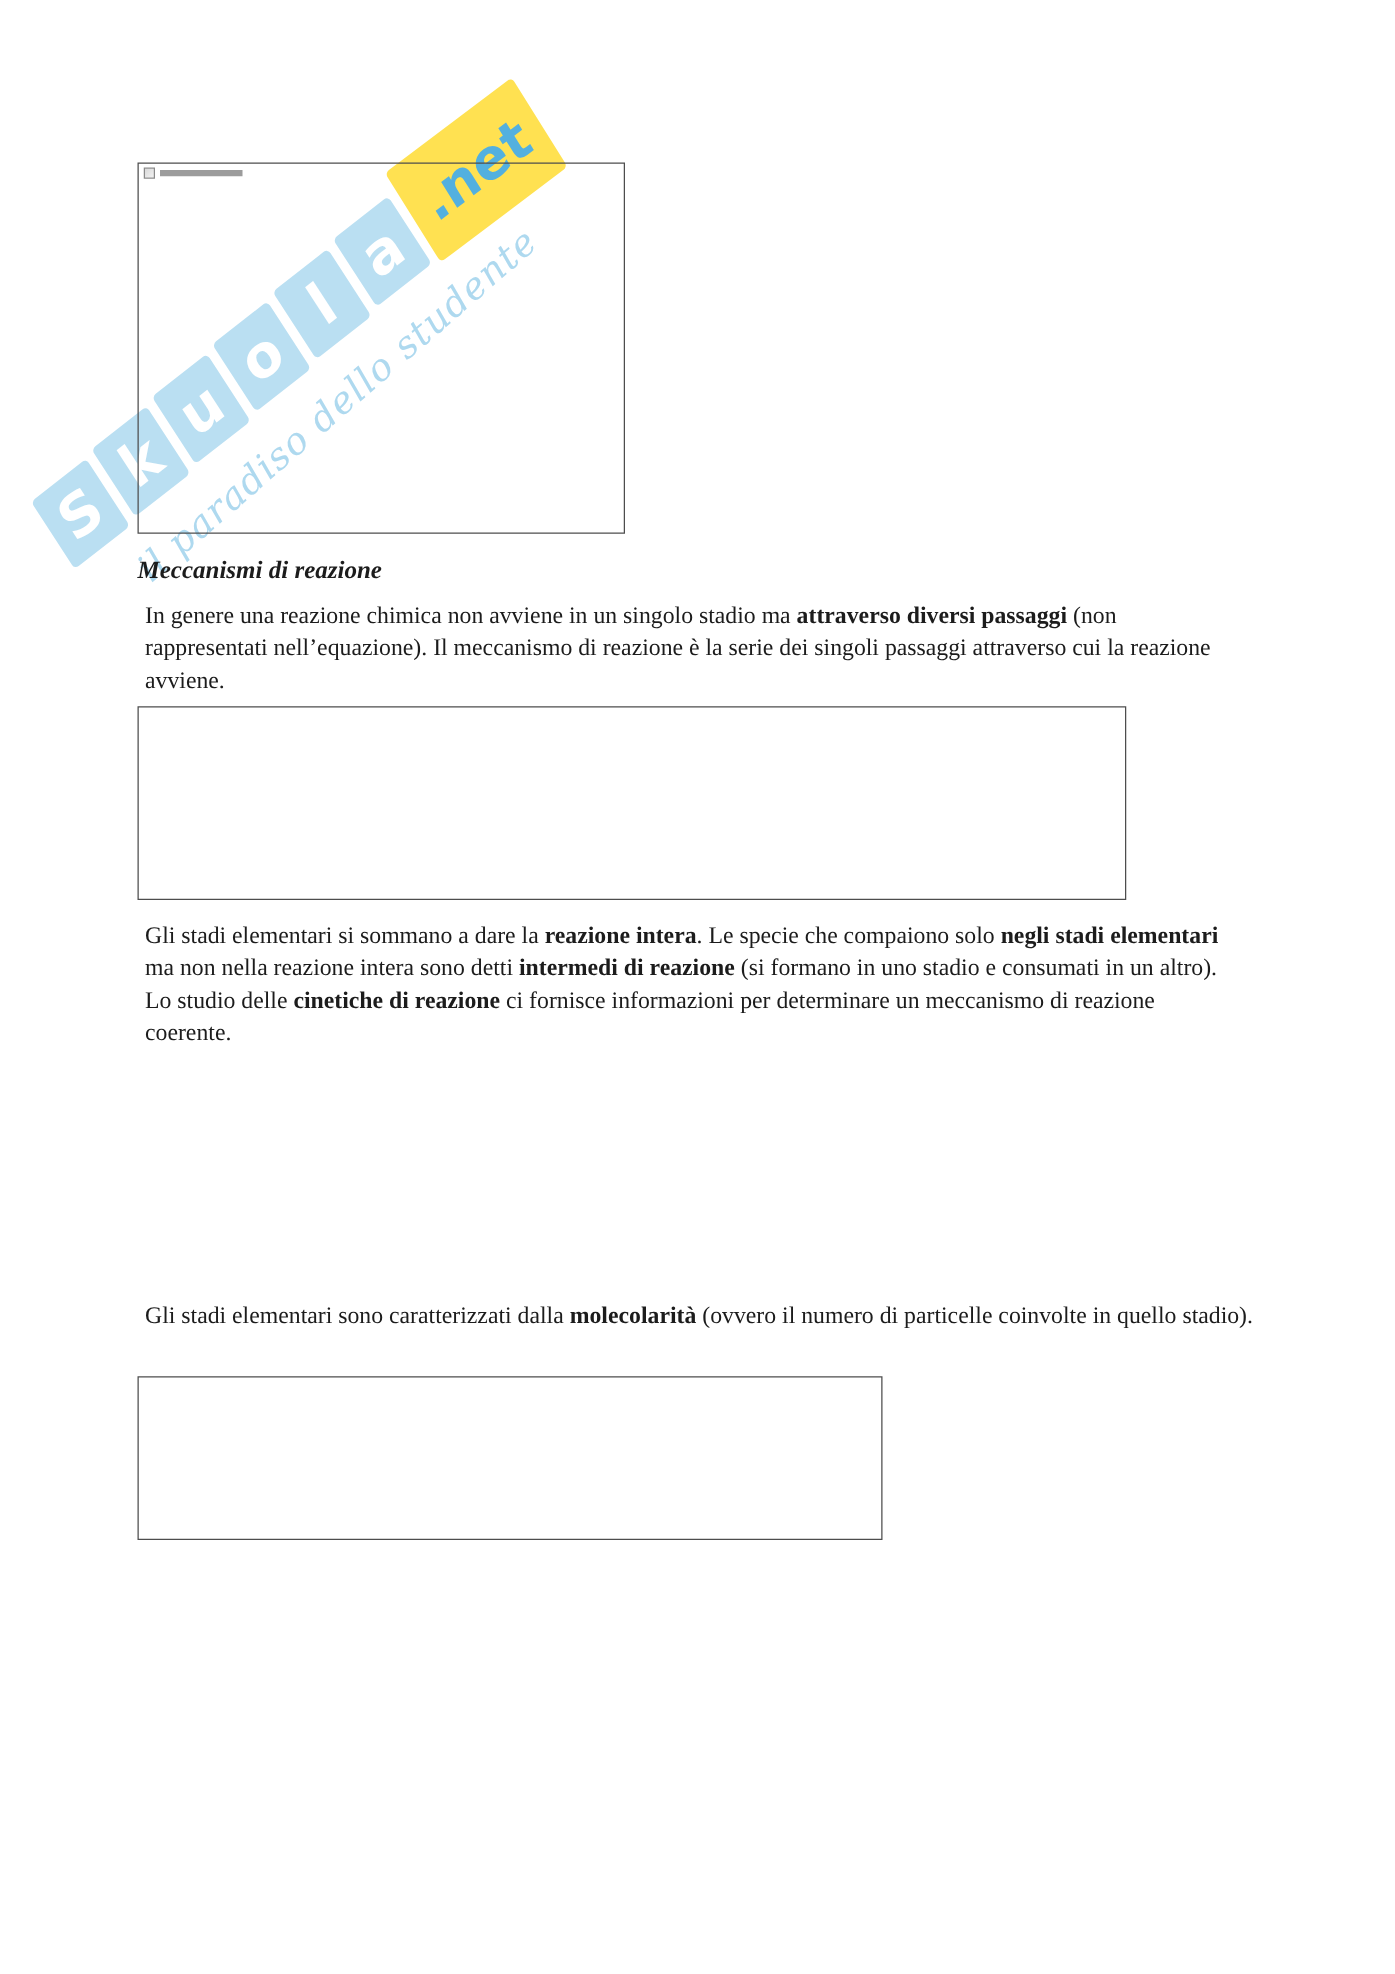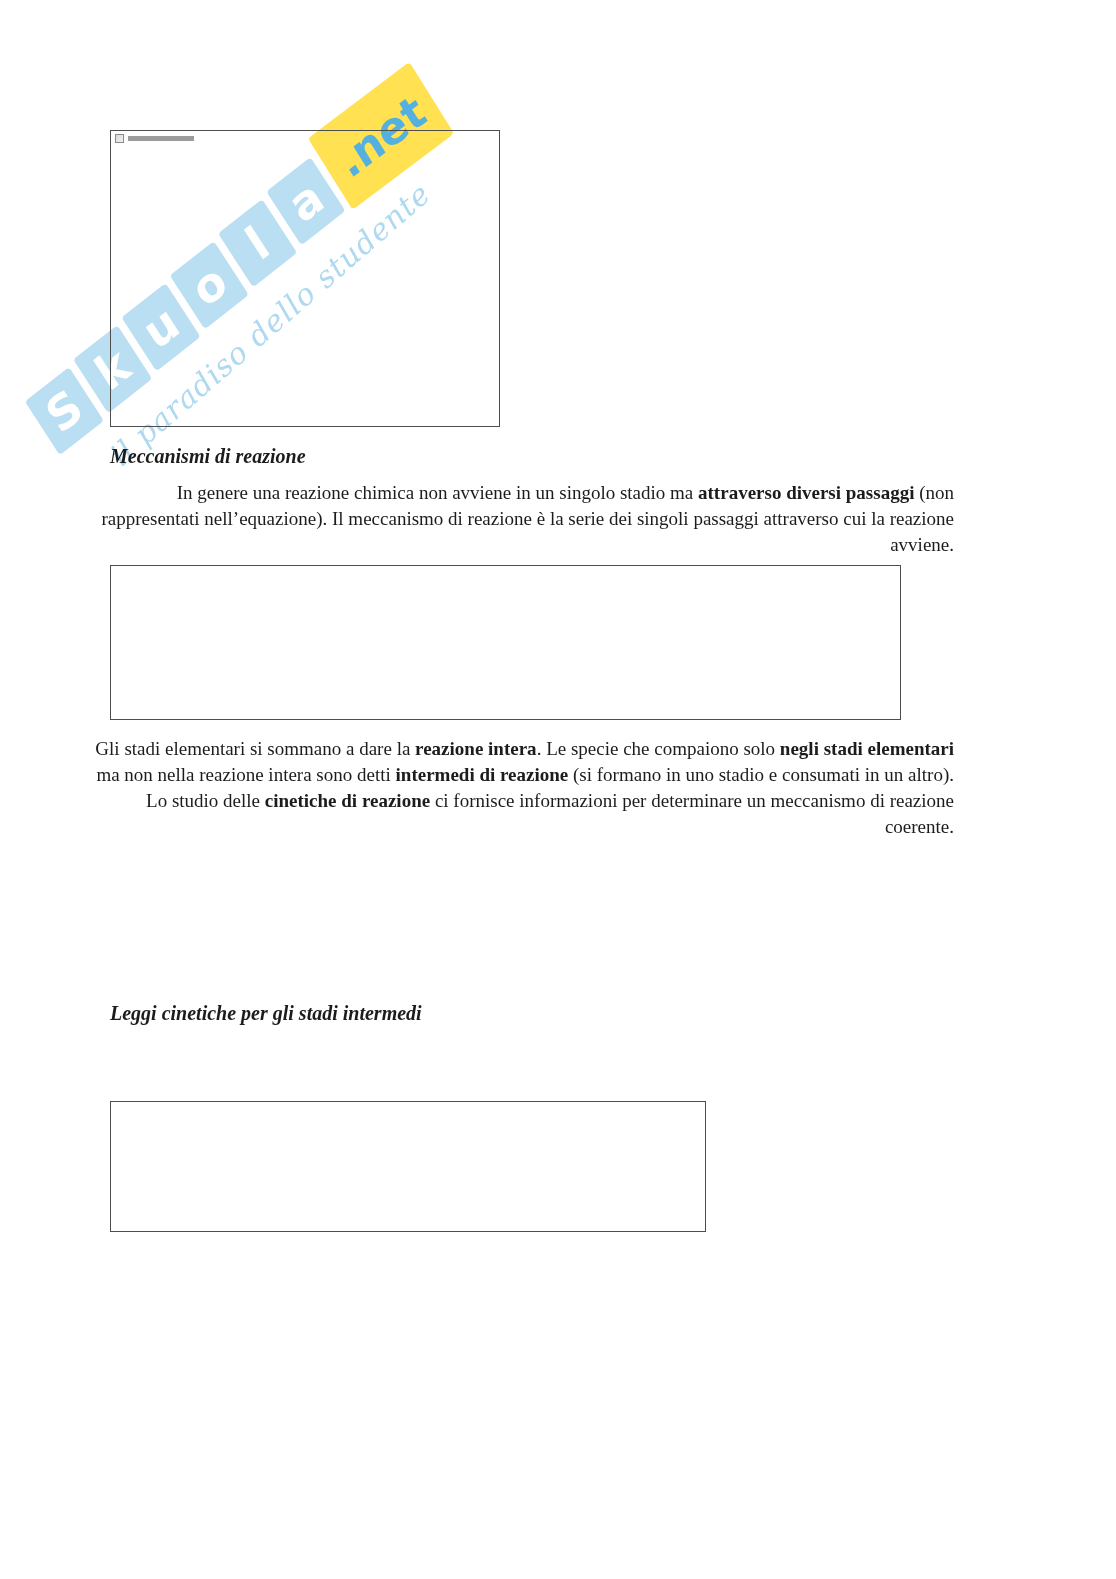--- a/index.html
+++ b/index.html
@@ -72,23 +72,23 @@
 
   
   .content{position:absolute;inset:0;z-index:2;}
   .heading{
     position:absolute;left:110px;
     font-weight:bold;font-size:20px;line-height:24px;font-style:italic;
   }
   .heading-1{top:444px;}
   .heading-2{top:1001px;}
   .para{
-    position:absolute;left:92px;
+    position:absolute;left:116px;
     font-size:19px;line-height:26px;
-    text-align:right;
+    text-align:left;
   }
   .para-1{top:480px;width:862px;}
   .para-2{top:736px;width:862px;}
   .para-3{top:1040px;width:906px;}
   .para-4{top:1245px;width:906px;}
 </style>
 </head>
 <body>
 
 <div class="page">
@@ -118,18 +118,18 @@
   <div class="figure-box figure-box-3"></div>
 
   <div class="content">
 
     <div class="heading heading-1">Meccanismi di reazione</div>
 
     <div class="para para-1"><span>In genere una reazione chimica non avviene in un singolo stadio ma </span><b>attraverso diversi passaggi</b><span> (non rappresentati nell’equazione). Il meccanismo di reazione è la serie dei singoli passaggi attraverso cui la reazione avviene.</span></div>
 
     <div class="para para-2"><span>Gli stadi elementari si sommano a dare la </span><b>reazione intera</b><span>. Le specie che compaiono solo </span><b>negli stadi elementari</b><span> ma non nella reazione intera sono detti </span><b>intermedi di reazione</b><span> (si formano in uno stadio e consumati in un altro). Lo studio delle </span><b>cinetiche di reazione</b><span> ci fornisce informazioni per determinare un meccanismo di reazione coerente.</span></div>
 
-    <div class="heading heading-2">Leggi cinetiche per gli stadi intermedi</div>
 
+    <div class="para para-3"><span>Gli stadi elementari sono caratterizzati dalla </span><b>molecolarità</b><span> (ovvero il numero di particelle coinvolte in quello stadio).</span></div>
 
 
   </div>
 </div>
 
 </body></html>

